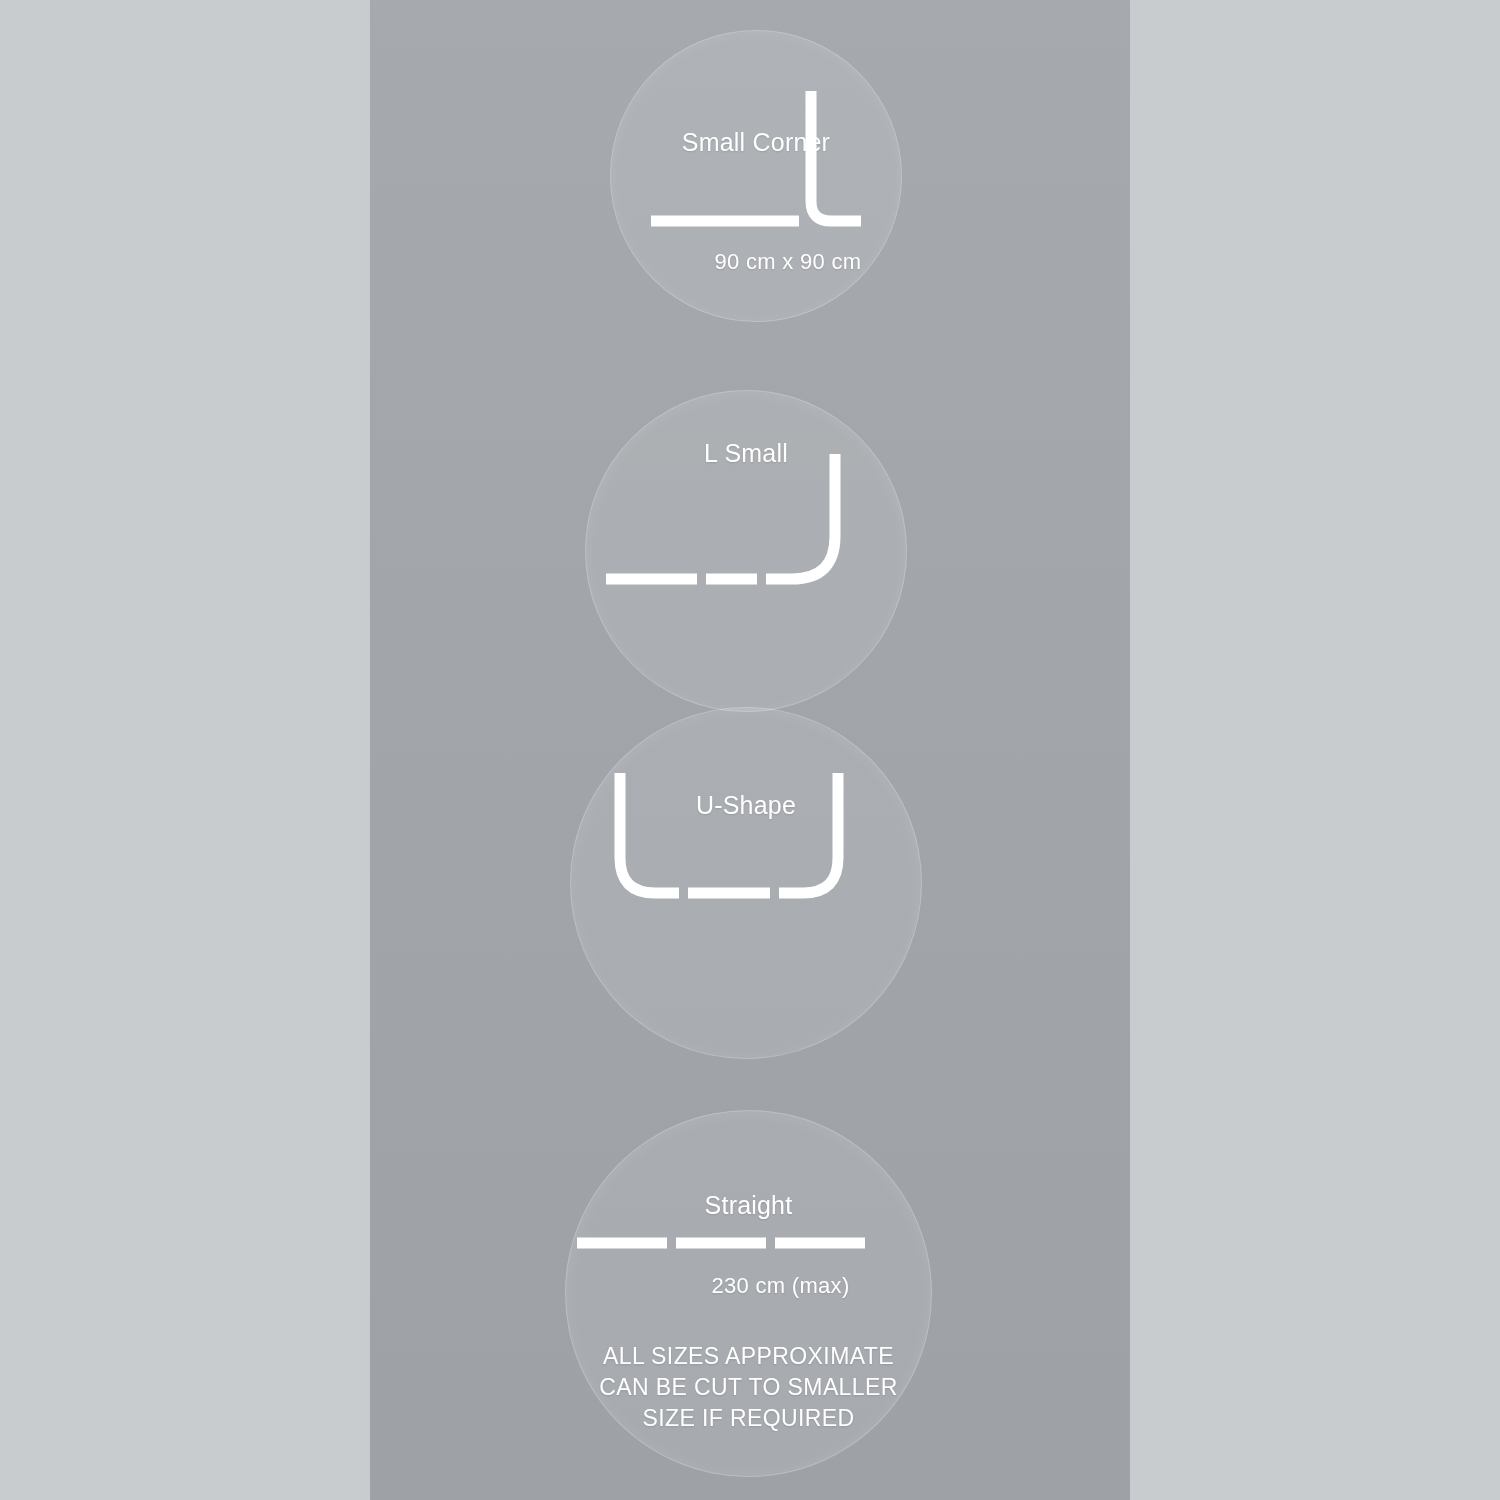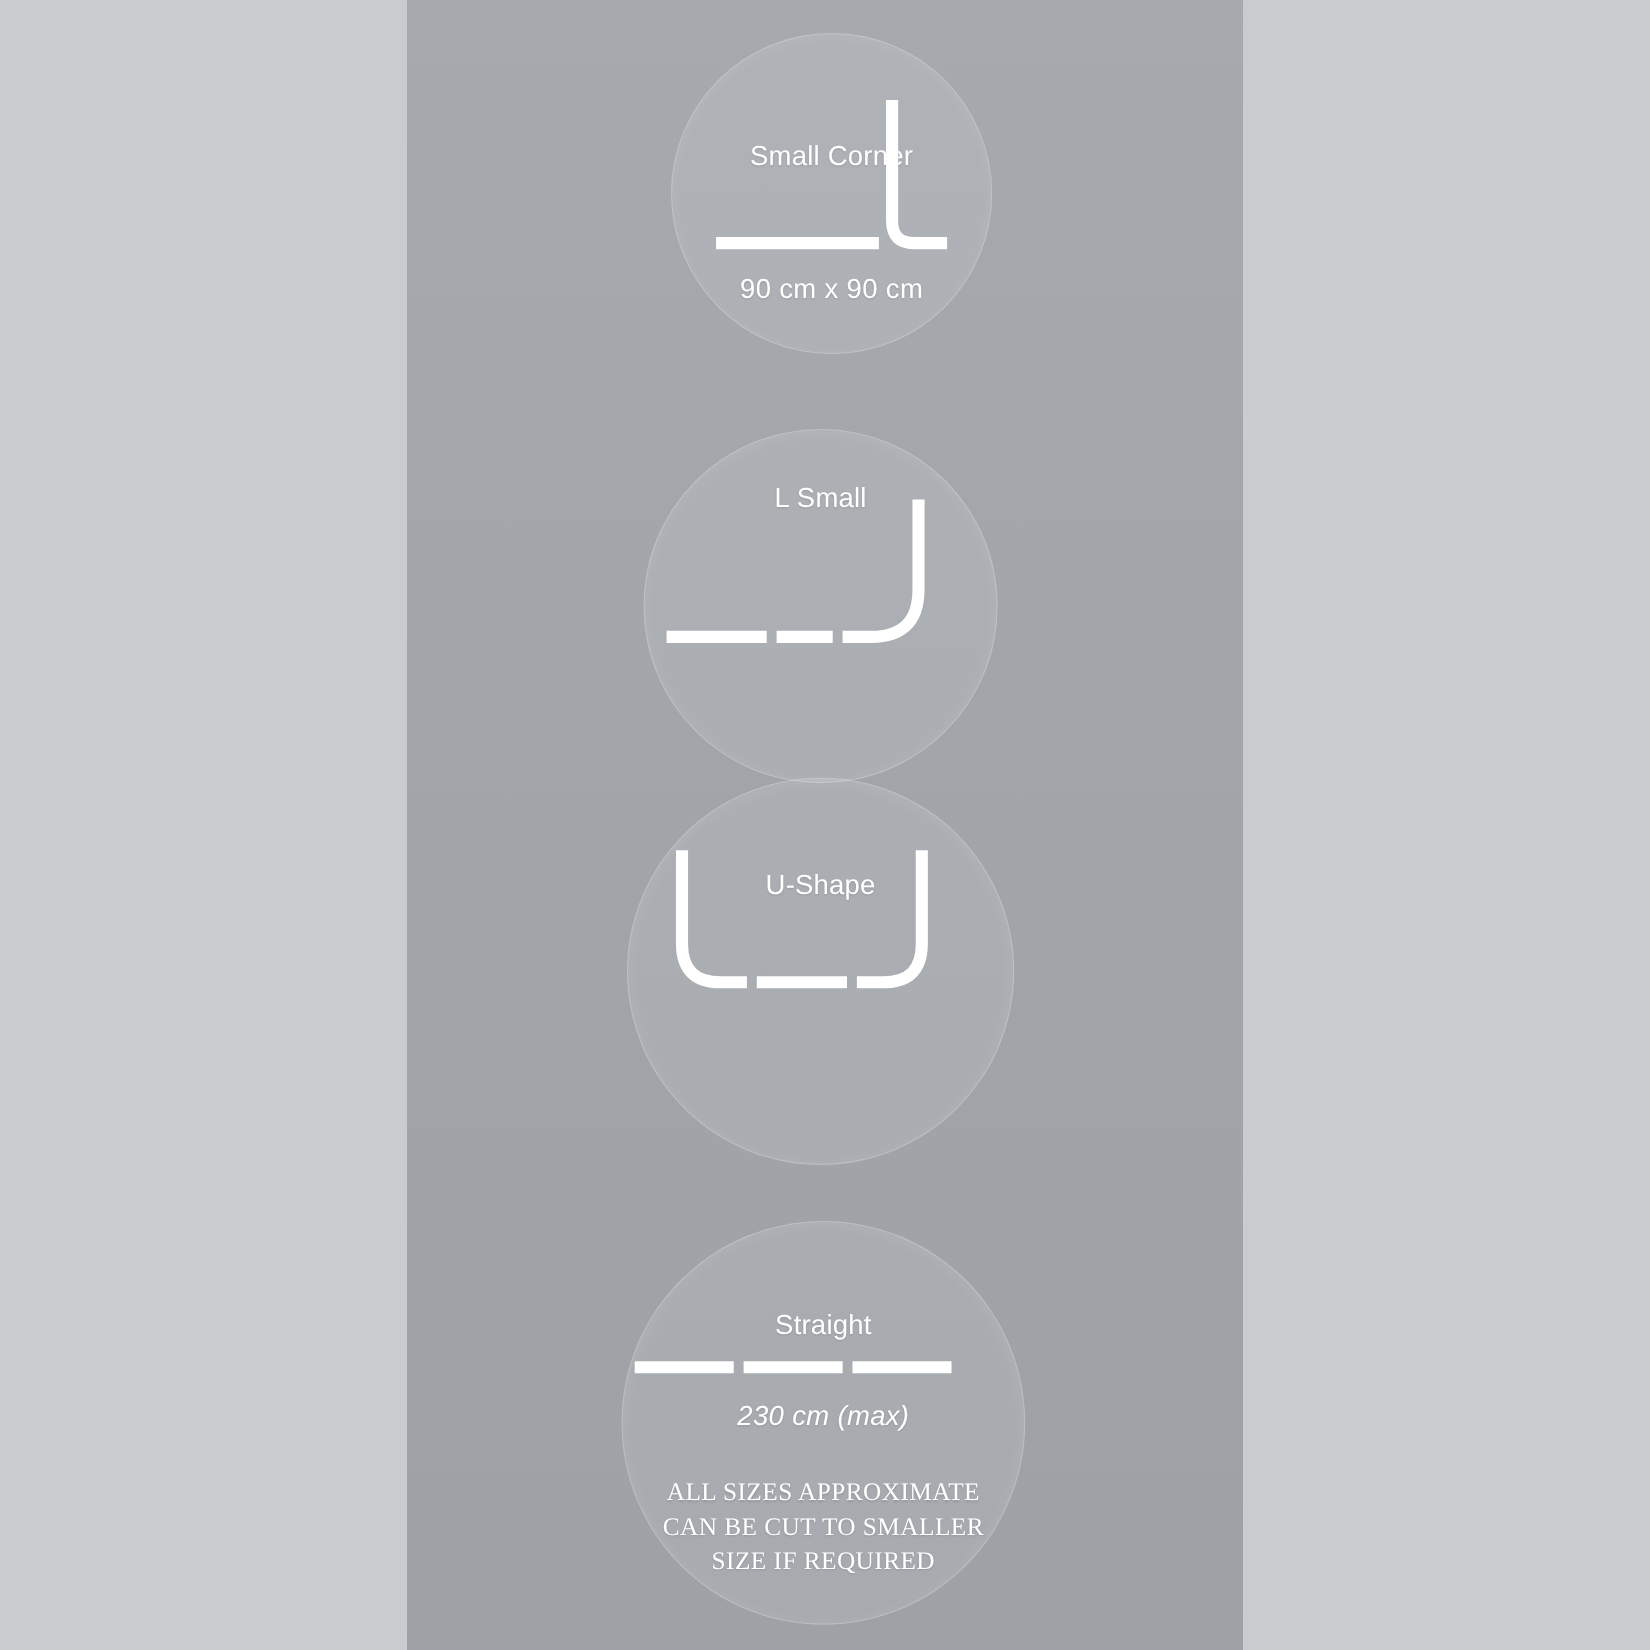--- a/index.html
+++ b/index.html
@@ -54,34 +54,34 @@
     color: #ffffff;
     font-size: 25px;
     letter-spacing: 0.2px;
     text-shadow: 0 1px 2px rgba(0,0,0,0.12);
   }
   .bubble-dim {
     position: absolute;
     width: 100%;
     text-align: center;
     color: #ffffff;
-    font-size: 25px;
+    font-size: 22px;
     letter-spacing: 0.3px;
     text-shadow: 0 1px 2px rgba(0,0,0,0.12);
+    margin-left: 32px;
   }
   .bubble-note {
     position: absolute;
     width: 100%;
     text-align: center;
     color: #ffffff;
     font-size: 23px;
     line-height: 31px;
     letter-spacing: 0.4px;
     text-shadow: 0 1px 2px rgba(0,0,0,0.12);
-    font-family: Liberation Serif, serif;
   }
   .shape-svg {
     position: absolute;
     left: 0;
     top: 0;
     overflow: visible;
   }
   .seg {
     fill: none;
     stroke: #ffffff;
@@ -126,20 +126,20 @@
       </svg>
     </div>
 
     <div class="bubble" style="left:195px; top:1110px; width:365px; height:365px;">
       <div class="bubble-title" style="top:80px;">Straight</div>
       <svg class="shape-svg" width="365" height="365" viewBox="0 0 365 365">
         <path class="seg" d="M11,132 L101,132"></path>
         <path class="seg" d="M110,132 L200,132"></path>
         <path class="seg" d="M209,132 L299,132"></path>
       </svg>
-      <div class="bubble-dim" style="top:162px;font-style:italic;">230 cm (max)</div>
+      <div class="bubble-dim" style="top:162px;">230 cm (max)</div>
       <div class="bubble-note" style="top:230px; white-space:pre-line;">ALL SIZES APPROXIMATE
 CAN BE CUT TO SMALLER
 SIZE IF REQUIRED</div>
     </div>
 
   </div>
 </div>
 
 </body></html>

